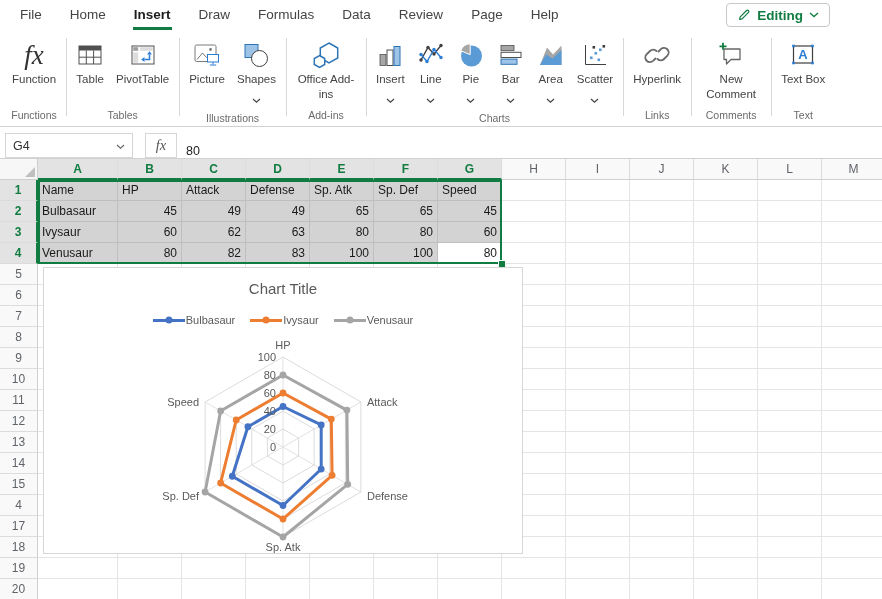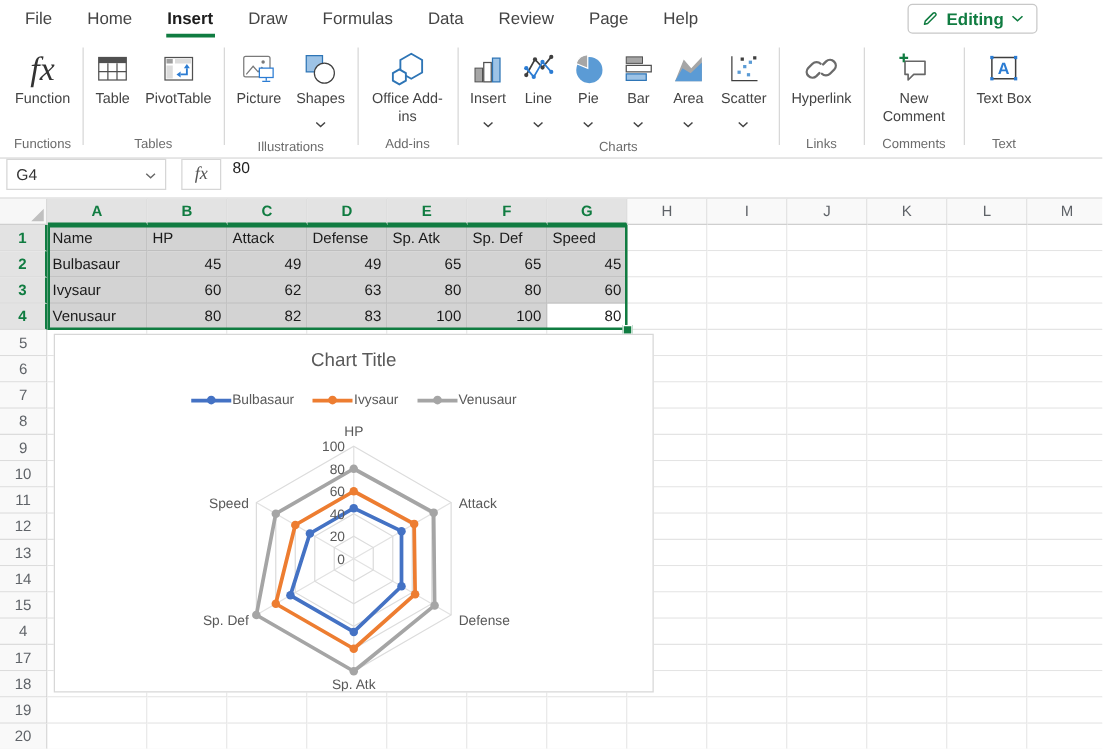--- a/index.html
+++ b/index.html
@@ -25,21 +25,21 @@
   .ribbon-item { display:flex; flex-direction:column; align-items:center; padding:2px 5px 0; cursor:default; }
   .ribbon-icon { height:34px; display:flex; align-items:center; justify-content:center; }
   .ribbon-label { font-size:11.5px; color:#444; line-height:1.3; text-align:center; }
   .wrap-narrow { max-width:46px; }
   .wrap-med { max-width:60px; }
   .chev-below { margin-top:3px; }
   .chev-inline { margin-left:2px; }
   .group-label { font-size:10.5px; color:#6b6b6b; text-align:center; padding:4px 0 5px; white-space:nowrap; }
   .fx-glyph { font-family:"Liberation Serif", serif; font-style:italic; font-size:27px; color:#333; line-height:1; }
   
-  .formula-bar { height:31px; border-bottom:1px solid #d1d1d1; display:flex; align-items:flex-start; background:#fff; }
+  .formula-bar { height:31px; border-bottom:1px solid #d1d1d1; display:flex; align-items:flex-end; background:#fff; }
   .name-box { width:112px; height:23px; margin-left:5px; border:1px solid #d6d6d6; display:flex; align-items:center; justify-content:space-between; padding:0 7px; font-size:12.5px; color:#333; }
   .fx-btn { width:30px; height:23px; margin-left:12px; border:1px solid #d6d6d6; display:flex; align-items:center; justify-content:center;
     font-family:"Liberation Serif", serif; font-style:italic; font-size:14.5px; color:#555; background:#fff; }
   .formula-input { flex:1; padding-left:9px; font-size:12.5px; color:#222; }
   
   .grid { position:relative; width:882px; height:440px; overflow:hidden; background:#fff; }
   .grid-row { display:flex; }
   .corner { width:38px; height:21px; box-sizing:border-box; background:#f7f7f7; border-right:1px solid #cfcfcf; border-bottom:1px solid #cfcfcf; position:relative; flex:none; }
   .corner::after { content:""; position:absolute; right:2px; bottom:2px; width:0; height:0; border-left:10px solid transparent; border-bottom:10px solid #c0c0c0; }
   .col-hdr { height:21px; box-sizing:border-box; background:#f9f9f9; border-right:1px solid #dcdcdc; border-bottom:1px solid #cfcfcf;

